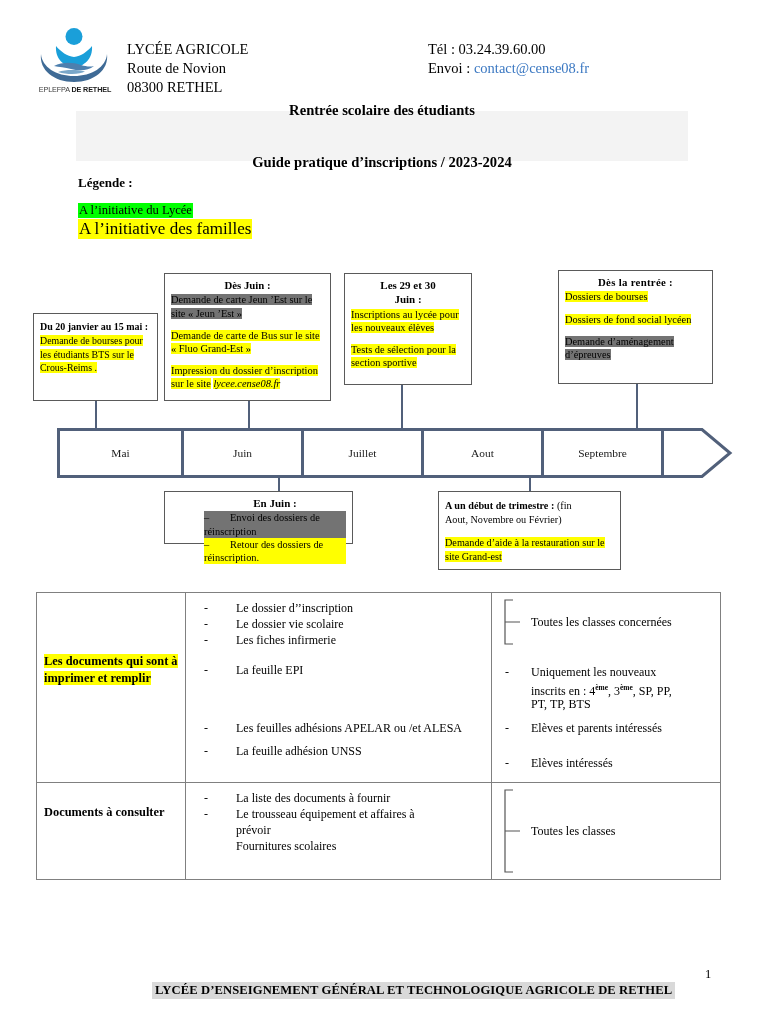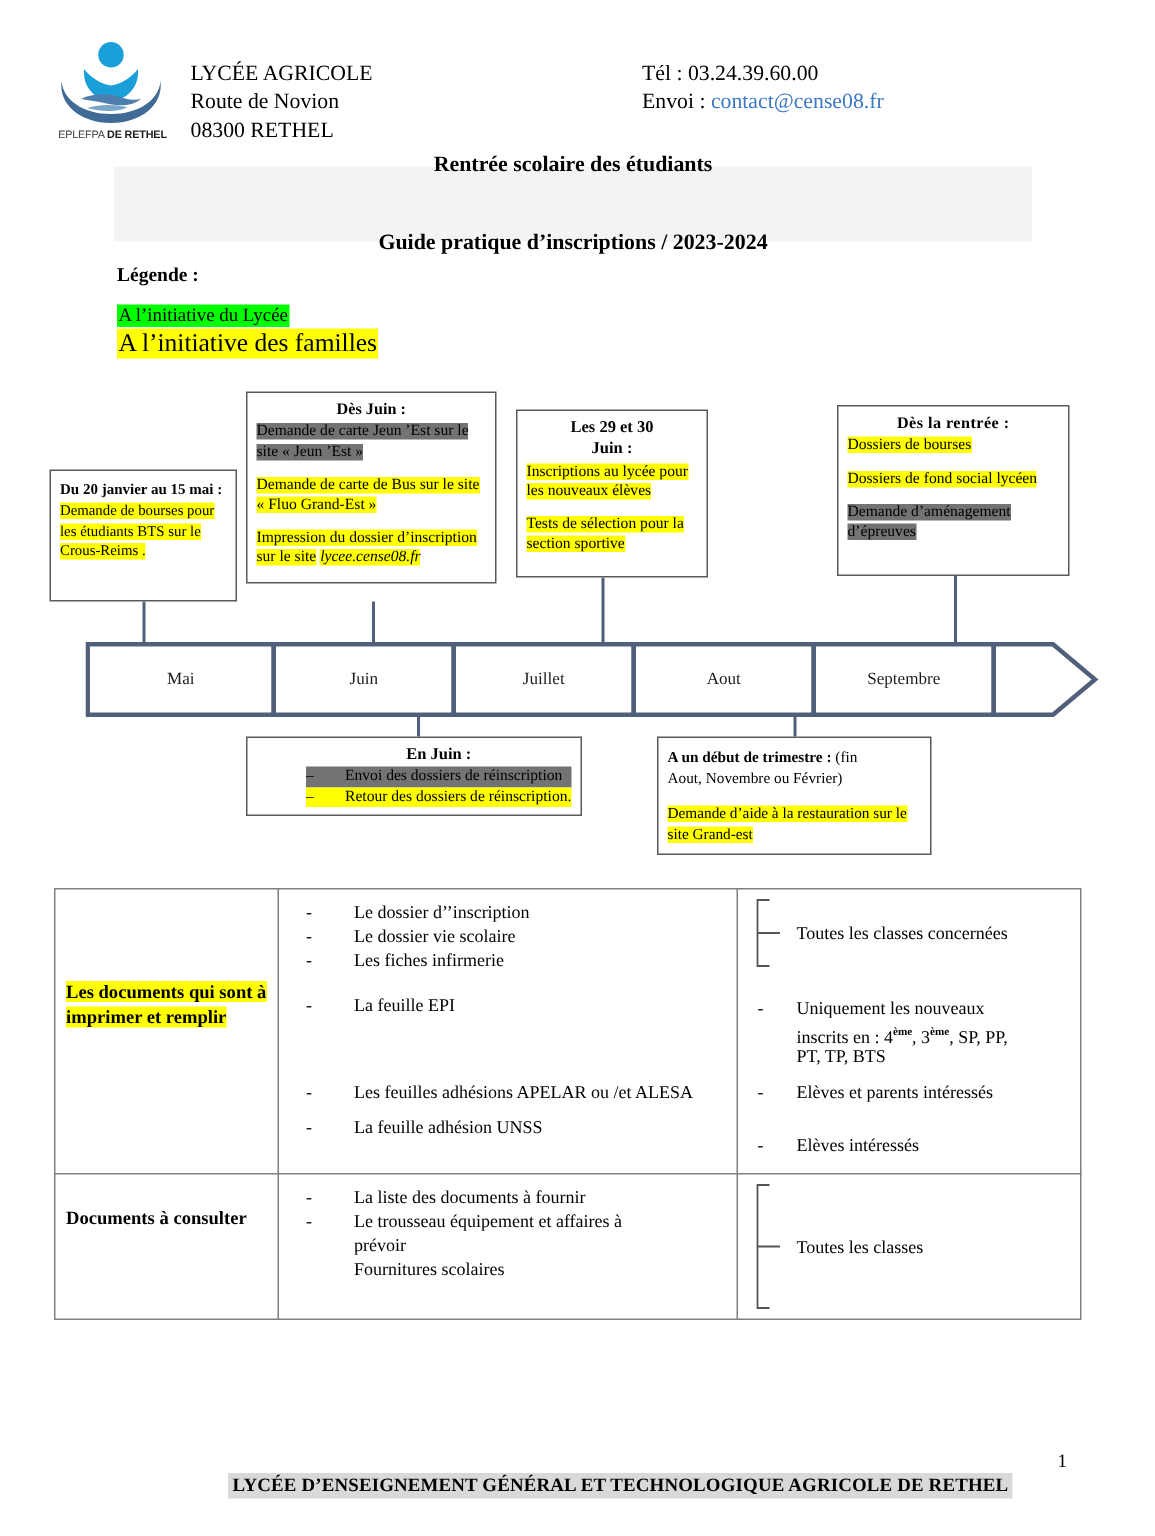--- a/index.html
+++ b/index.html
@@ -85,24 +85,24 @@
     font-size: 10.6px; line-height: 13.4px;
     margin-bottom: 1px;
   }
   .hl-y { background: #ffff00; }
   .hl-g { background: #737373; }
   .gap { height: 9px; }
   .ital { font-style: italic; }
 
   
   #box-jan  { left: 33px;  top: 313px; width: 125px; height: 88px; }
-  #box-juin { left: 164px; top: 261px; width: 167px; height: 128px; }
+  #box-juin { left: 164px; top: 273px; width: 167px; height: 128px; }
   #box-2930 { left: 344px; top: 273px; width: 128px; height: 112px; }
   #box-rent { left: 558px; top: 270px; width: 155px; height: 114px; }
-  #box-enjuin { left: 164px; top: 491px; width: 224px; height: 53px; padding-left: 39px; }
+  #box-enjuin { left: 164px; top: 491px; width: 189px; height: 53px; padding-left: 39px; }
   #box-trim   { left: 438px; top: 491px; width: 183px; height: 79px; }
 
   #box-2930 .bhead { font-size: 11px; }
   #box-rent .bhead { font-size: 10.8px; letter-spacing: .3px; }
   #box-juin .bhead { font-size: 10.8px; }
   #box-enjuin .bhead { font-size: 11px; }
   #box-trim  { font-size: 10.2px; line-height: 14px; padding-top: 7px; }
   #box-trim .sub { display:block; text-align:left; }
 
   #box-jan { font-size: 9.9px; line-height: 13.2px; padding-top: 6px; }

